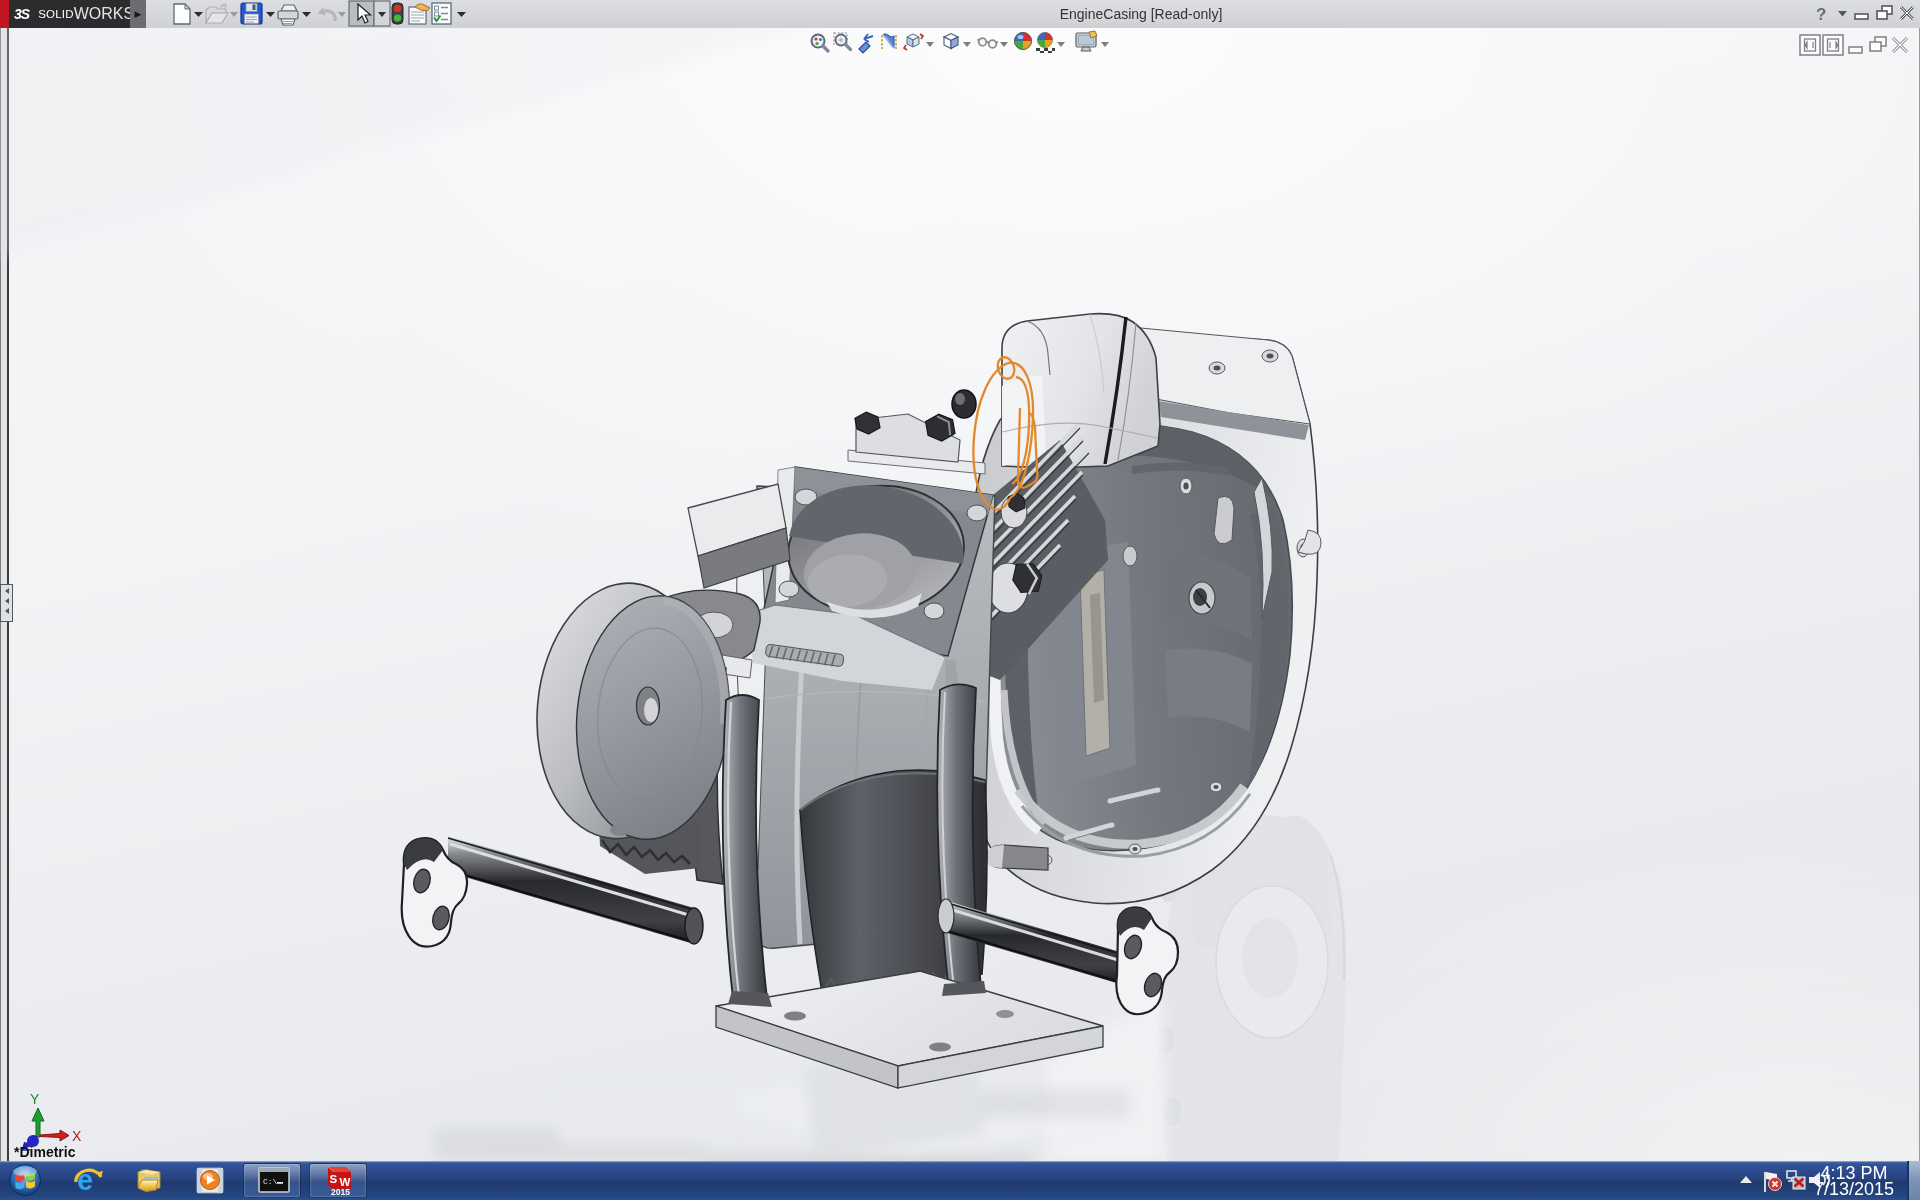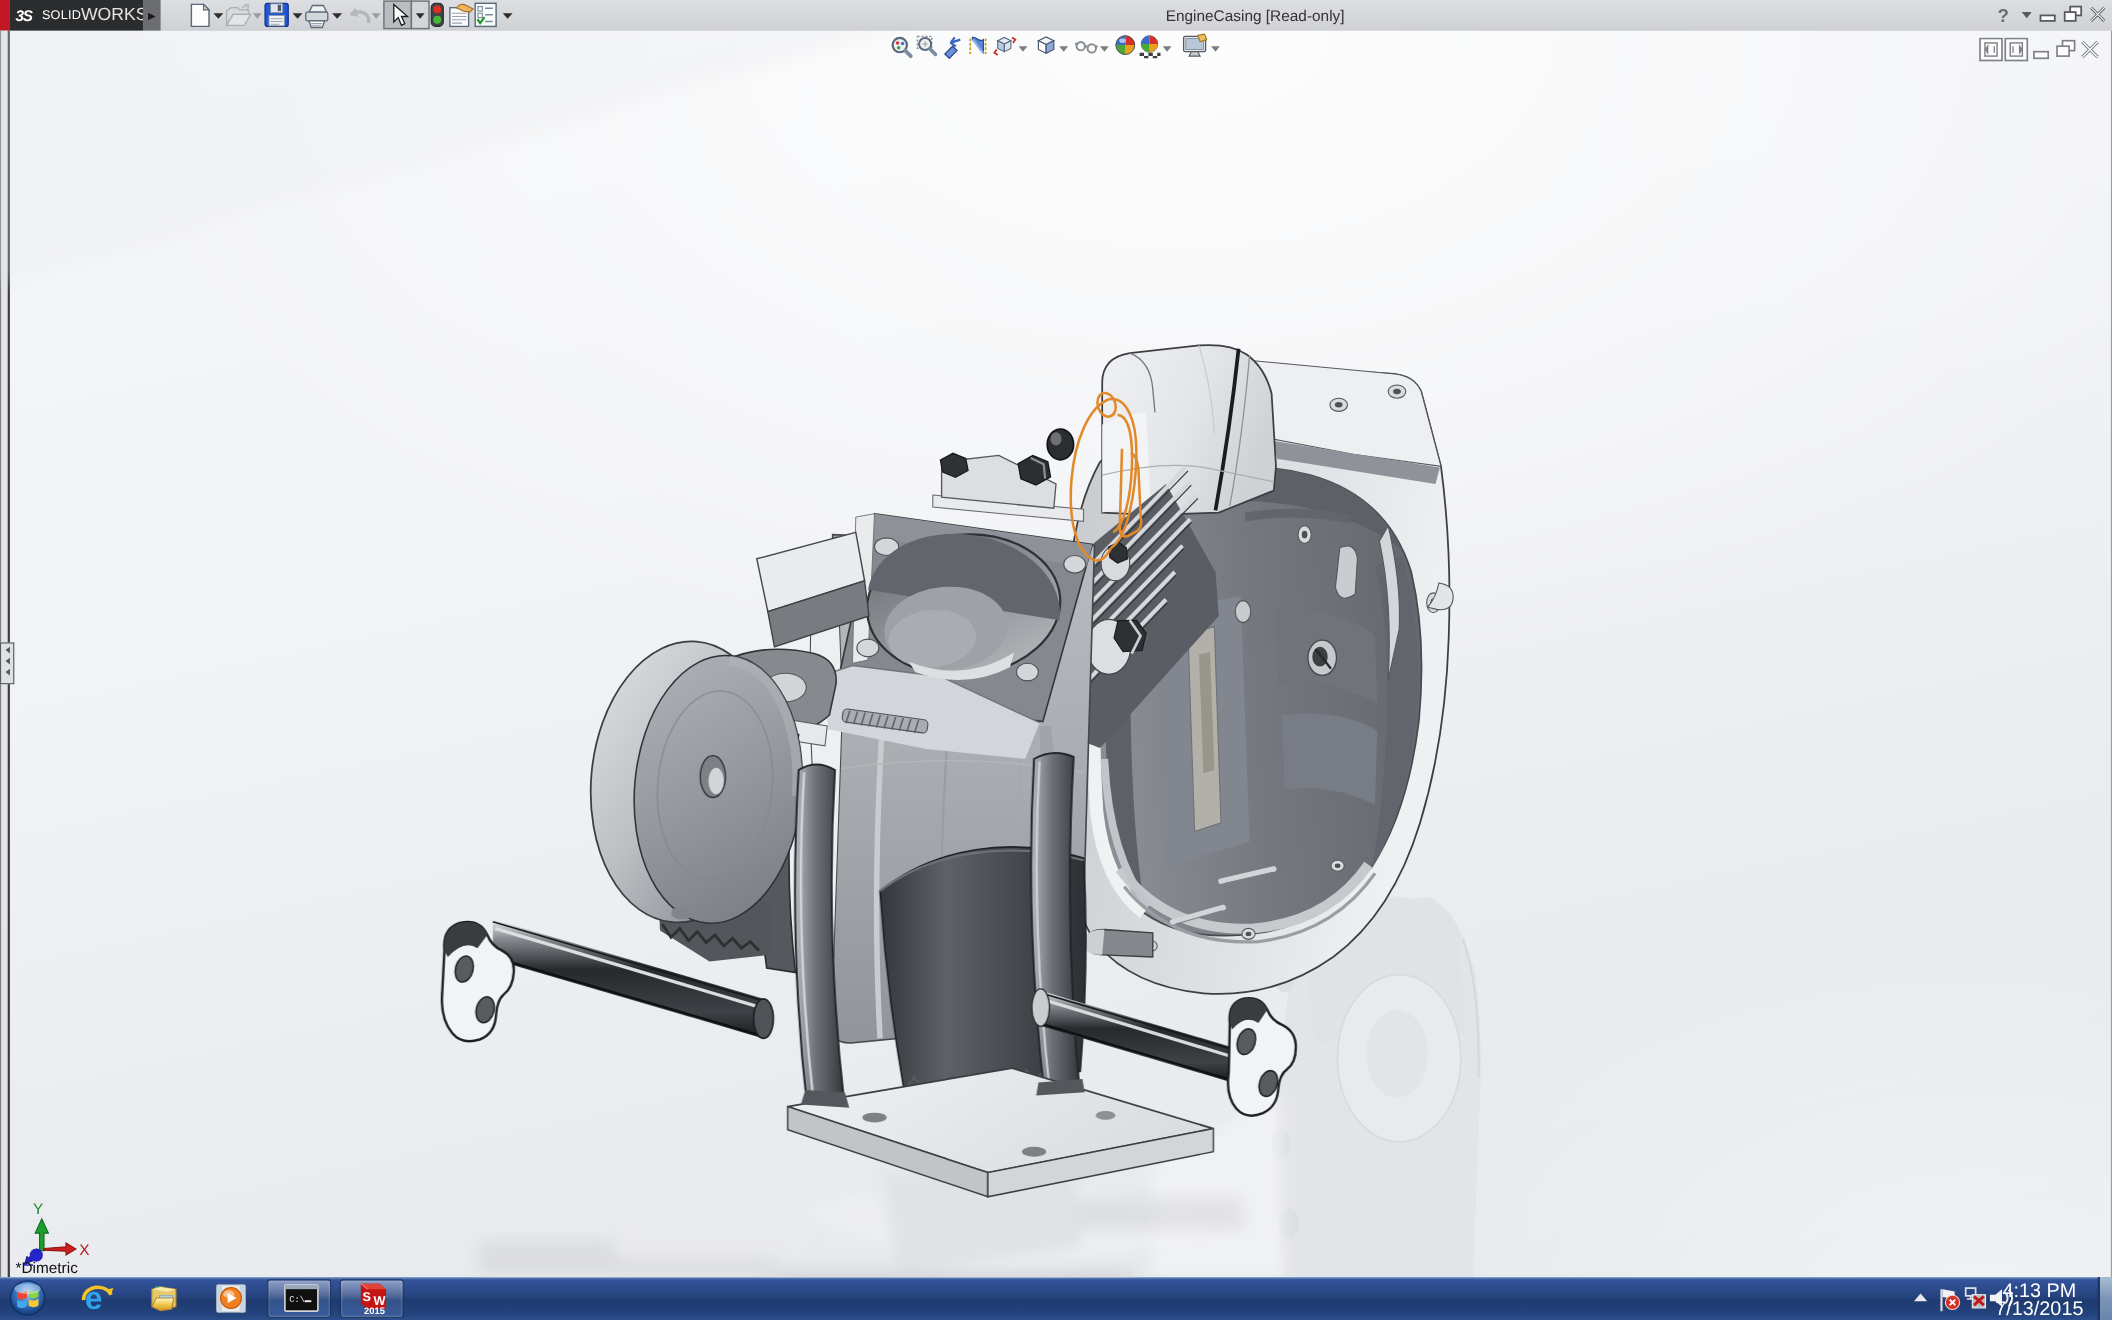--- a/index.html
+++ b/index.html
@@ -26,21 +26,21 @@
       radial-gradient(ellipse 1700px 1000px at 56% 0%, rgba(255,255,255,0.75) 0%, rgba(255,255,255,0) 60%),
       radial-gradient(ellipse 1000px 580px at 94% 102%, rgba(255,255,255,0.45) 0%, rgba(255,255,255,0) 60%),
       linear-gradient(168deg, #f5f6f8 0%, #f2f3f5 38%, #eaecef 68%, #e5e7ea 100%);
   }
   #fm-edge { position:absolute; left:7px; top:0; width:2px; height:1133px; background:#3c3c3e; }
   #vp-l { position:absolute; left:0; top:0; width:1px; height:1133px; background:#7a7c7e; }
   #vp-r { position:absolute; right:0; top:0; width:1px; height:1133px; background:#9a9c9e; }
   #fm-left { position:absolute; left:0; top:0; width:7px; height:1133px; background:#e3e4e6; }
   #fm-tab { position:absolute; left:0px; top:556px; width:13px; height:38px; background:#dfe1e3;
     border:1px solid #55585a; }
-  #dimetric { position:absolute; left:14px; top:1116px; font-size:14px; color:#111; }
+  #dimetric { position:absolute; left:14px; top:1116px; font-size:14px; color:#111;font-weight:bold; }
   #dimetric::before { content:"*"; font-size:14px; }
 
   
   #taskbar { position:absolute; left:0; top:1161px; width:1920px; height:39px;
     background:linear-gradient(180deg,#5379ad 0%,#33539c 7%,#26437e 45%,#1f3a70 55%,#24457f 90%,#2c4f8d 100%); }
   #taskbar::before { content:""; position:absolute; left:0; top:0; width:1920px; height:1px; background:#7fa0cc; }
   .taskbtn { position:absolute; top:2px; width:58px; height:35px; border-radius:3px;
     background:linear-gradient(180deg, rgba(255,255,255,0.45) 0%, rgba(255,255,255,0.18) 45%, rgba(120,160,220,0.25) 55%, rgba(90,130,200,0.35) 100%);
     border:1px solid rgba(20,40,80,0.8); box-shadow:inset 0 0 2px rgba(255,255,255,0.5); }
   #tray-time { position:absolute; right:26px; top:4px; color:#fff; font-size:18px; text-align:center; line-height:16px; }

